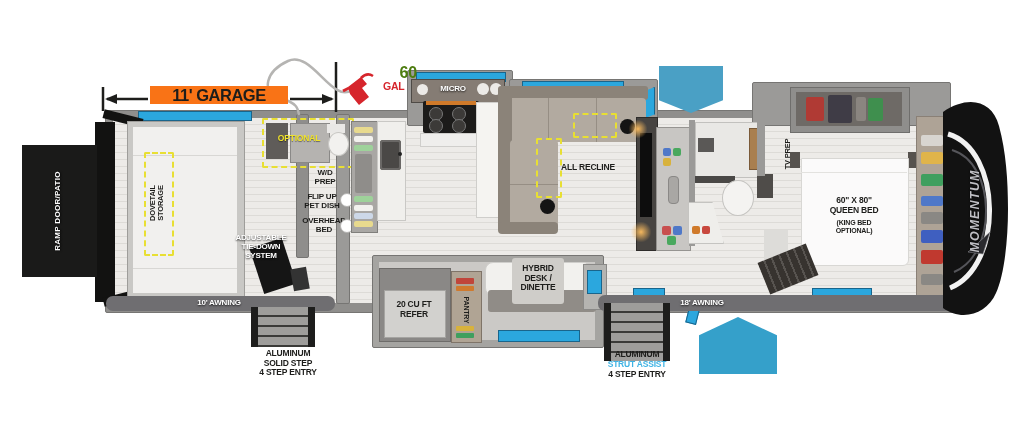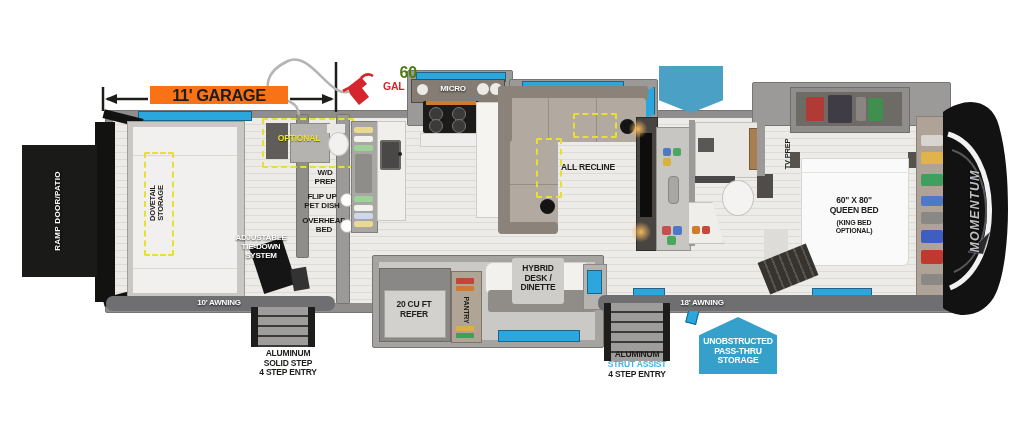--- a/index.html
+++ b/index.html
@@ -219,23 +219,20 @@
 
   <div class="abs stairs" style="left:611px;top:303px;width:52px;height:58px;"></div>
   <div class="abs rail" style="left:604px;top:303px;width:7px;height:58px;"></div>
   <div class="abs rail" style="left:663px;top:303px;width:7px;height:58px;"></div>
   <div class="lbl" style="left:600px;top:350px;width:74px;height:10px;font-size:8.5px;">ALUMINUM</div>
   <div class="lbl c" style="left:597px;top:360px;width:80px;height:10px;font-size:8.5px;">STRUT ASSIST</div>
   <div class="lbl" style="left:599px;top:370px;width:76px;height:10px;font-size:8.5px;">4 STEP ENTRY</div>
 
   <div class="abs flag" style="left:659px;top:66px;width:64px;height:47px;"></div>
   <div class="abs pent" style="left:699px;top:317px;width:78px;height:57px;"></div>
-  <div class="lbl w" style="left:699px;top:337px;width:78px;height:34px;font-size:8.6px;text-shadow:none;">UNOBSTRUCTED
-PASS-THRU
-STORAGE</div>
 
   <svg width="1024" height="439" viewBox="0 0 1024 439" style="z-index:25;pointer-events:none;">
 
     <line x1="103" y1="87" x2="103" y2="111" stroke="#1d1d1b" stroke-width="2.5"></line>
     <line x1="336" y1="62" x2="336" y2="112" stroke="#1d1d1b" stroke-width="2.5"></line>
     <line x1="107" y1="99" x2="148" y2="99" stroke="#1d1d1b" stroke-width="2.5"></line>
     <line x1="290" y1="99" x2="332" y2="99" stroke="#1d1d1b" stroke-width="2.5"></line>
     <polygon points="105,99 117,94 117,104" fill="#1d1d1b"></polygon>
     <polygon points="334,99 322,94 322,104" fill="#1d1d1b"></polygon>
 

